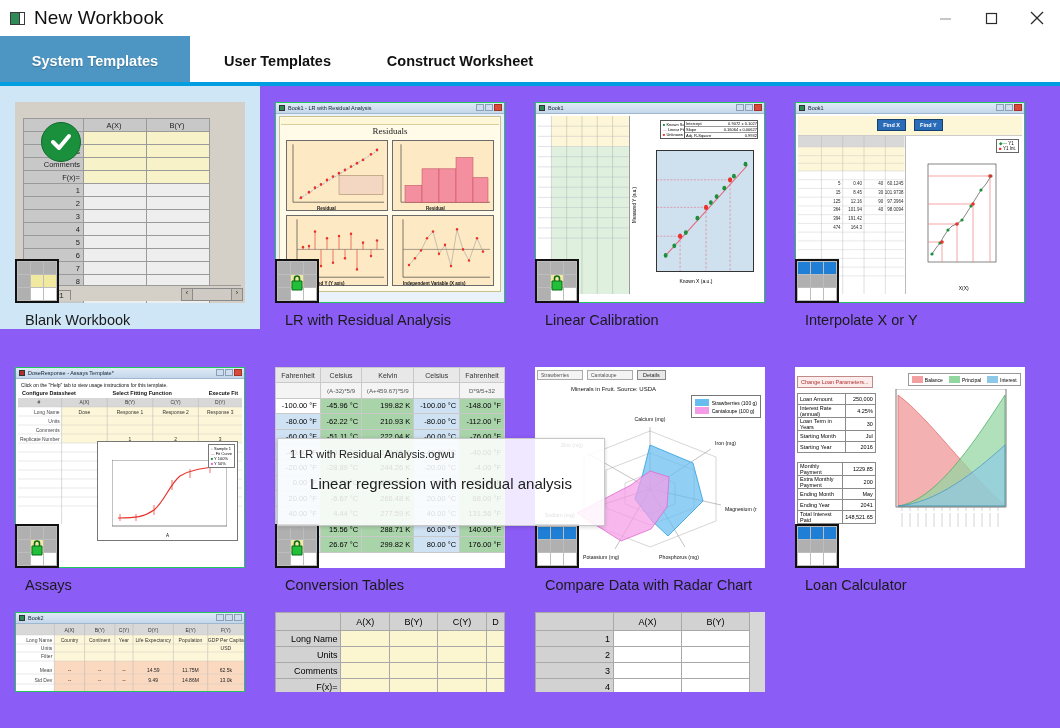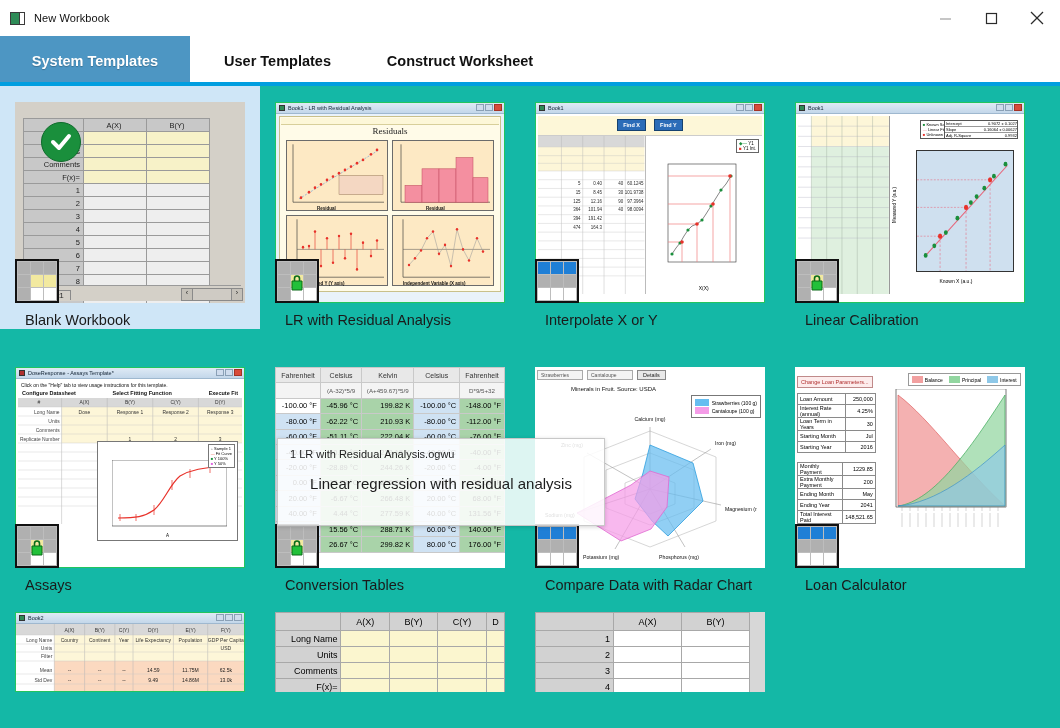--- a/index.html
+++ b/index.html
@@ -15,21 +15,21 @@
     background:#ffffff; position:relative;
   }
   .app-icon{
     width:15px;height:13px;margin-left:10px;margin-right:9px;
     border:1px solid #3a3a3a;background:#ffffff;
     display:flex;
   }
   .app-icon i{display:block;height:100%;}
   .app-icon i.g{width:8px;background:#2e8b57;}
   .app-icon i.w{width:3px;background:#ffffff;border-left:1px solid #3a3a3a;}
-  .title-text{font-size:11px;color:#101010;letter-spacing:.1px;}
+  .title-text{font-size:19px;color:#101010;letter-spacing:.1px;}
   .win-btns{position:absolute;right:0;top:0;height:36px;display:flex;}
   .win-btn{width:46px;height:36px;display:flex;align-items:center;justify-content:center;}
   .win-btn svg{display:block;}
   .win-btn.min svg line{stroke:#a0a0a0;}
 
   
   .tabstrip{
     height:50px;background:#ffffff;display:flex;align-items:stretch;
     position:relative;
   }
@@ -44,21 +44,21 @@
   }
   .tab.t2{width:175px;}
   .tab.t3{width:190px;}
   .tab-underline{
     position:absolute;left:0;right:0;bottom:0;height:4px;background:#009ee0;
   }
 
   
   .gallery{
     position:absolute;left:0;top:86px;width:1060px;height:642px;
-    background:#14b8a6;overflow:hidden;
+    background:#8b5cf6;overflow:hidden;
   }
   .row{display:flex;}
   .cell{
     width:260px;padding:0;position:relative;
     display:flex;flex-direction:column;align-items:center;
   }
   .cell.selected{background:#cfe6f7;}
   .thumb-wrap{
     width:230px;height:201px;margin-top:16px;
     display:flex;align-items:center;justify-content:center;
@@ -501,20 +501,138 @@
           <div class="mw" style="background:#ffffff;">
             <div class="mw-title">
                 <i class="ic"></i>
                 <span>Book1</span>
               <span class="mw-btns">
                   <i></i>
                   <i></i>
                   <i class="x"></i>
                 </span>
               </div>
+            <div class="lc">
+              <div class="lc-sheet">
+                <svg width="100%" height="100%" preserveAspectRatio="none" viewBox="0 0 95 175">
+                  <rect x="0" y="0" width="95" height="175" fill="#ffffff"></rect>
+                  <rect x="14" y="0" width="81" height="30" fill="#fdf6d8"></rect>
+                  <rect x="14" y="30" width="81" height="145" fill="#dff0df"></rect>
+                  <g stroke="#9aa89a" stroke-width=".4">
+                    <line x1="14" y1="0" x2="14" y2="175"></line>
+                    <line x1="30" y1="0" x2="30" y2="175"></line>
+                      <line x1="46" y1="0" x2="46" y2="175"></line>
+                    <line x1="62" y1="0" x2="62" y2="175"></line>
+                      <line x1="78" y1="0" x2="78" y2="175"></line>
+                  </g>
+                  <g stroke="#aab" stroke-width=".35">
+                    <line x1="0" y1="10" x2="95" y2="10"></line>
+                      <line x1="0" y1="20" x2="95" y2="20"></line>
+                    <line x1="0" y1="30" x2="95" y2="30"></line>
+                      <line x1="0" y1="40" x2="95" y2="40"></line>
+                    <line x1="0" y1="50" x2="95" y2="50"></line>
+                      <line x1="0" y1="60" x2="95" y2="60"></line>
+                    <line x1="0" y1="70" x2="95" y2="70"></line>
+                      <line x1="0" y1="80" x2="95" y2="80"></line>
+                    <line x1="0" y1="90" x2="95" y2="90"></line>
+                      <line x1="0" y1="100" x2="95" y2="100"></line>
+                    <line x1="0" y1="110" x2="95" y2="110"></line>
+                      <line x1="0" y1="120" x2="95" y2="120"></line>
+                  </g>
+                </svg>
+              </div>
+              <div class="lc-plot">
+                <div class="lc-legend">
+                  <div><span style="color:#1a8f3c;">■</span> <span>Known Samples</span></div>
+                  <div><span style="color:#e8657a;">—</span> <span>Linear Fit</span></div>
+                  <div><span style="color:#e8322a;">■</span> <span>Unknown Samples</span></div>
+                </div>
+                <div class="lc-stats">
+                  <div style="display:flex;border-bottom:1px solid #999;">
+                      <span style="flex:1;padding-left:1px;">Intercept</span>
+                      <span style="flex:1;text-align:right;">0.9072 ± 0.1027</span>
+                    </div>
+                  <div style="display:flex;border-bottom:1px solid #999;">
+                      <span style="flex:1;padding-left:1px;">Slope</span>
+                      <span style="flex:1;text-align:right;">0.16064 ± 0.00627</span>
+                    </div>
+                  <div style="display:flex;">
+                      <span style="flex:1;padding-left:1px;">Adj. R-Square</span>
+                      <span style="flex:1;text-align:right;">0.9932</span>
+                    </div>
+                </div>
+                <div class="lc-plotarea">
+                  <svg width="100%" height="100%" viewBox="0 0 100 100" preserveAspectRatio="none">
+                    <line x1="8" y1="88" x2="94" y2="12" stroke="#e8657a" stroke-width="1"></line>
+                    <g stroke="#e8657a" stroke-width=".5" stroke-dasharray="2,1.5">
+                      <line x1="0" y1="71" x2="24" y2="71"></line>
+                        <line x1="24" y1="71" x2="24" y2="100"></line>
+                      <line x1="0" y1="47" x2="51" y2="47"></line>
+                        <line x1="51" y1="47" x2="51" y2="100"></line>
+                      <line x1="0" y1="24" x2="76" y2="24"></line>
+                        <line x1="76" y1="24" x2="76" y2="100"></line>
+                    </g>
+                    <g fill="#1a8f3c">
+                      <circle cx="9" cy="87" r="2"></circle>
+                        <circle cx="18" cy="79" r="2"></circle>
+                        <circle cx="30" cy="68" r="2"></circle>
+                      <circle cx="42" cy="56" r="2"></circle>
+                        <circle cx="56" cy="43" r="2"></circle>
+                        <circle cx="62" cy="38" r="2"></circle>
+                      <circle cx="70" cy="31" r="2"></circle>
+                        <circle cx="80" cy="21" r="2"></circle>
+                        <circle cx="92" cy="11" r="2"></circle>
+                    </g>
+                    <g fill="#e8322a">
+                      <circle cx="24" cy="71" r="2.2"></circle>
+                        <circle cx="51" cy="47" r="2.2"></circle>
+                        <circle cx="76" cy="24" r="2.2"></circle>
+                    </g>
+                  </svg>
+                </div>
+                <div style="position:absolute;bottom:10px;left:0;right:0;text-align:center;font-size:5px;">Known X (a.u.)</div>
+                <div style="position:absolute;left:2px;top:50%;font-size:4.5px;writing-mode:vertical-rl;transform:rotate(180deg) translateY(50%);">Measured Y (a.u.)</div>
+              </div>
+            </div>
+          </div>
+          <div class="badge-grid">
+            <b></b>
+              <b></b>
+              <b></b>
+              <b></b>
+              <b class="y"></b>
+              <b></b>
+              <b></b>
+              <b class="w"></b>
+              <b class="w"></b>
+          </div>
+          <span class="lock">
+            <svg width="20" height="20" viewBox="0 0 20 20">
+                <path d="M5 9h10v9H5z" fill="#22c03a" stroke="#0a6b18" stroke-width="1"></path>
+                <path d="M7.5 9V6.5a2.5 2.5 0 0 1 5 0V9" fill="none" stroke="#0a6b18" stroke-width="1.6"></path>
+              </svg>
+          </span>
+        </div>
+      </div>
+      <div class="cap">Linear Calibration</div>
+    </div>
+
+    <div class="cell">
+      <div class="thumb-wrap">
+        <div class="thumb">
+          <div class="mw" style="background:#ffffff;">
+            <div class="mw-title">
+                <i class="ic"></i>
+                <span>Book1</span>
+              <span class="mw-btns">
+                  <i></i>
+                  <i></i>
+                  <i class="x"></i>
+                </span>
+              </div>
             <div class="ip">
               <div class="ip-banner">
                 <span class="ip-btn">Find X</span>
                 <span class="ip-btn">Find Y</span>
               </div>
               <div class="ip-body">
                 <div class="ip-sheet">
                   <svg width="100%" height="100%" preserveAspectRatio="none" viewBox="0 0 100 145">
                     <rect width="100" height="145" fill="#fff"></rect>
                     <rect x="0" y="0" width="100" height="10" fill="#d8d8d8"></rect>
@@ -614,138 +732,20 @@
               <b></b>
               <b></b>
               <b class="w"></b>
               <b class="w"></b>
               <b class="w"></b>
           </div>
         </div>
       </div>
       <div class="cap">Interpolate X or Y</div>
     </div>
-
-    <div class="cell">
-      <div class="thumb-wrap">
-        <div class="thumb">
-          <div class="mw" style="background:#ffffff;">
-            <div class="mw-title">
-                <i class="ic"></i>
-                <span>Book1</span>
-              <span class="mw-btns">
-                  <i></i>
-                  <i></i>
-                  <i class="x"></i>
-                </span>
-              </div>
-            <div class="lc">
-              <div class="lc-sheet">
-                <svg width="100%" height="100%" preserveAspectRatio="none" viewBox="0 0 95 175">
-                  <rect x="0" y="0" width="95" height="175" fill="#ffffff"></rect>
-                  <rect x="14" y="0" width="81" height="30" fill="#fdf6d8"></rect>
-                  <rect x="14" y="30" width="81" height="145" fill="#dff0df"></rect>
-                  <g stroke="#9aa89a" stroke-width=".4">
-                    <line x1="14" y1="0" x2="14" y2="175"></line>
-                    <line x1="30" y1="0" x2="30" y2="175"></line>
-                      <line x1="46" y1="0" x2="46" y2="175"></line>
-                    <line x1="62" y1="0" x2="62" y2="175"></line>
-                      <line x1="78" y1="0" x2="78" y2="175"></line>
-                  </g>
-                  <g stroke="#aab" stroke-width=".35">
-                    <line x1="0" y1="10" x2="95" y2="10"></line>
-                      <line x1="0" y1="20" x2="95" y2="20"></line>
-                    <line x1="0" y1="30" x2="95" y2="30"></line>
-                      <line x1="0" y1="40" x2="95" y2="40"></line>
-                    <line x1="0" y1="50" x2="95" y2="50"></line>
-                      <line x1="0" y1="60" x2="95" y2="60"></line>
-                    <line x1="0" y1="70" x2="95" y2="70"></line>
-                      <line x1="0" y1="80" x2="95" y2="80"></line>
-                    <line x1="0" y1="90" x2="95" y2="90"></line>
-                      <line x1="0" y1="100" x2="95" y2="100"></line>
-                    <line x1="0" y1="110" x2="95" y2="110"></line>
-                      <line x1="0" y1="120" x2="95" y2="120"></line>
-                  </g>
-                </svg>
-              </div>
-              <div class="lc-plot">
-                <div class="lc-legend">
-                  <div><span style="color:#1a8f3c;">■</span> <span>Known Samples</span></div>
-                  <div><span style="color:#e8657a;">—</span> <span>Linear Fit</span></div>
-                  <div><span style="color:#e8322a;">■</span> <span>Unknown Samples</span></div>
-                </div>
-                <div class="lc-stats">
-                  <div style="display:flex;border-bottom:1px solid #999;">
-                      <span style="flex:1;padding-left:1px;">Intercept</span>
-                      <span style="flex:1;text-align:right;">0.9072 ± 0.1027</span>
-                    </div>
-                  <div style="display:flex;border-bottom:1px solid #999;">
-                      <span style="flex:1;padding-left:1px;">Slope</span>
-                      <span style="flex:1;text-align:right;">0.16064 ± 0.00627</span>
-                    </div>
-                  <div style="display:flex;">
-                      <span style="flex:1;padding-left:1px;">Adj. R-Square</span>
-                      <span style="flex:1;text-align:right;">0.9932</span>
-                    </div>
-                </div>
-                <div class="lc-plotarea">
-                  <svg width="100%" height="100%" viewBox="0 0 100 100" preserveAspectRatio="none">
-                    <line x1="8" y1="88" x2="94" y2="12" stroke="#e8657a" stroke-width="1"></line>
-                    <g stroke="#e8657a" stroke-width=".5" stroke-dasharray="2,1.5">
-                      <line x1="0" y1="71" x2="24" y2="71"></line>
-                        <line x1="24" y1="71" x2="24" y2="100"></line>
-                      <line x1="0" y1="47" x2="51" y2="47"></line>
-                        <line x1="51" y1="47" x2="51" y2="100"></line>
-                      <line x1="0" y1="24" x2="76" y2="24"></line>
-                        <line x1="76" y1="24" x2="76" y2="100"></line>
-                    </g>
-                    <g fill="#1a8f3c">
-                      <circle cx="9" cy="87" r="2"></circle>
-                        <circle cx="18" cy="79" r="2"></circle>
-                        <circle cx="30" cy="68" r="2"></circle>
-                      <circle cx="42" cy="56" r="2"></circle>
-                        <circle cx="56" cy="43" r="2"></circle>
-                        <circle cx="62" cy="38" r="2"></circle>
-                      <circle cx="70" cy="31" r="2"></circle>
-                        <circle cx="80" cy="21" r="2"></circle>
-                        <circle cx="92" cy="11" r="2"></circle>
-                    </g>
-                    <g fill="#e8322a">
-                      <circle cx="24" cy="71" r="2.2"></circle>
-                        <circle cx="51" cy="47" r="2.2"></circle>
-                        <circle cx="76" cy="24" r="2.2"></circle>
-                    </g>
-                  </svg>
-                </div>
-                <div style="position:absolute;bottom:10px;left:0;right:0;text-align:center;font-size:5px;">Known X (a.u.)</div>
-                <div style="position:absolute;left:2px;top:50%;font-size:4.5px;writing-mode:vertical-rl;transform:rotate(180deg) translateY(50%);">Measured Y (a.u.)</div>
-              </div>
-            </div>
-          </div>
-          <div class="badge-grid">
-            <b></b>
-              <b></b>
-              <b></b>
-              <b></b>
-              <b class="y"></b>
-              <b></b>
-              <b></b>
-              <b class="w"></b>
-              <b class="w"></b>
-          </div>
-          <span class="lock">
-            <svg width="20" height="20" viewBox="0 0 20 20">
-                <path d="M5 9h10v9H5z" fill="#22c03a" stroke="#0a6b18" stroke-width="1"></path>
-                <path d="M7.5 9V6.5a2.5 2.5 0 0 1 5 0V9" fill="none" stroke="#0a6b18" stroke-width="1.6"></path>
-              </svg>
-          </span>
-        </div>
-      </div>
-      <div class="cap">Linear Calibration</div>
-    </div>
   </div>
 
   <div class="row" style="margin-top:22px;">
 
     <div class="cell">
       <div class="thumb-wrap">
         <div class="thumb">
           <div class="mw" style="background:#ffffff;">
             <div class="mw-title">
                 <i class="ic" style="background:#b03030;"></i>

